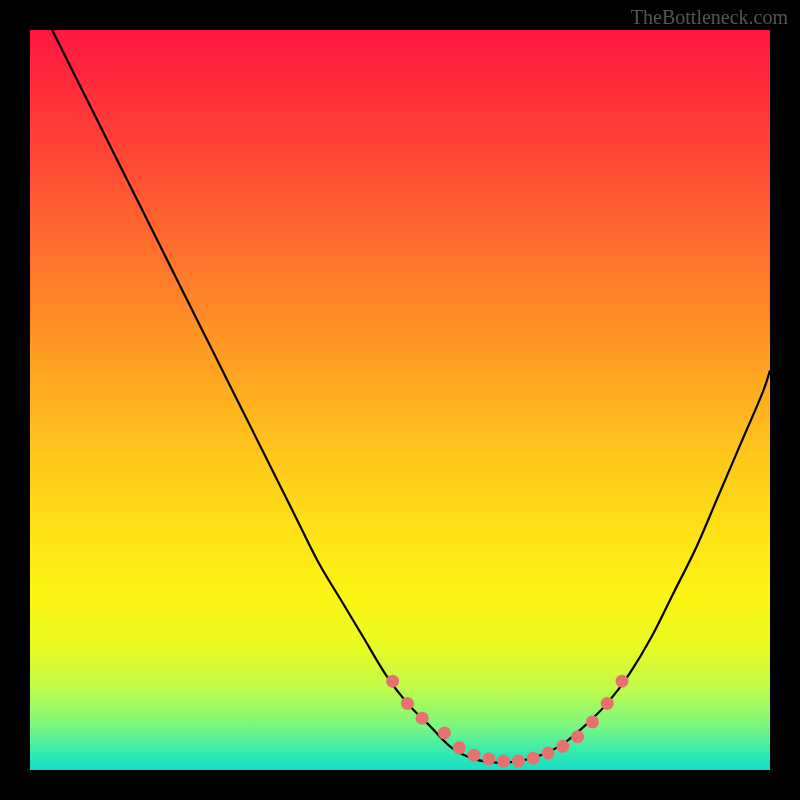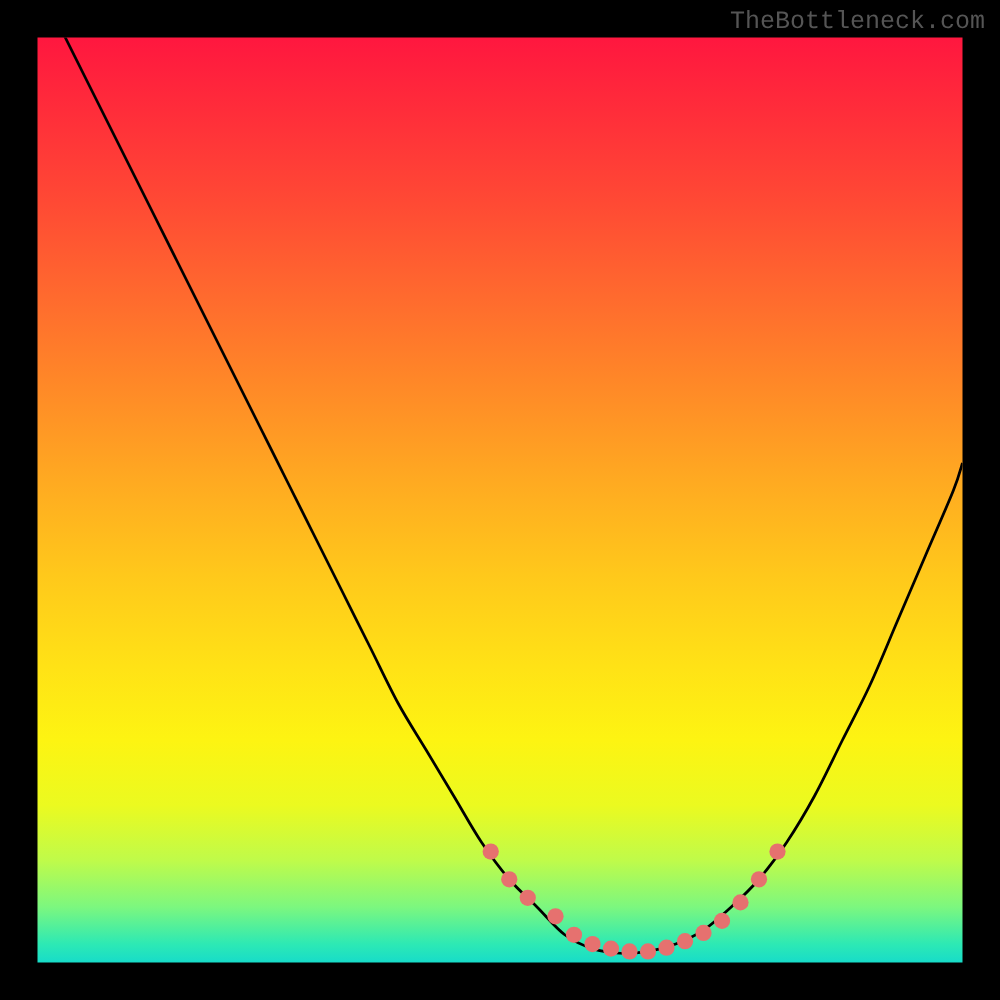--- a/index.html
+++ b/index.html
@@ -1,17 +1,17 @@
 <!DOCTYPE html>
 <html><head>
 <meta charset="utf-8">
 <style>
   * { margin: 0; padding: 0; box-sizing: border-box; }
   body { width: 800px; height: 800px; overflow: hidden; background: #000; position: relative; }
-  .watermark { position: absolute; top: 6px; right: 12px; color: #555; font-family: Liberation Mono, monospace; font-size: 20px; font-weight: 500; z-index: 10; }
+  .watermark { position: absolute; top: 6px; right: 12px; color: #555; font-family: Liberation Serif, serif; font-size: 20px; font-weight: 500; z-index: 10; }
   .plot-outer { position: absolute; left: 20px; top: 28px; width: 760px; height: 760px; background: #000; }
   .plot-inner { position: absolute; left: 10px; top: 2px; width: 740px; height: 740px; }
   .gradient-bg { position: absolute; left: 0; top: 0; width: 100%; height: 100%;
     background: linear-gradient(to bottom,
       #FF173F 0%,
       #FF2D3A 8%,
       #FF4A34 18%,
       #FF6A2E 28%,
       #FF8A27 38%,
       #FFAA21 48%,

